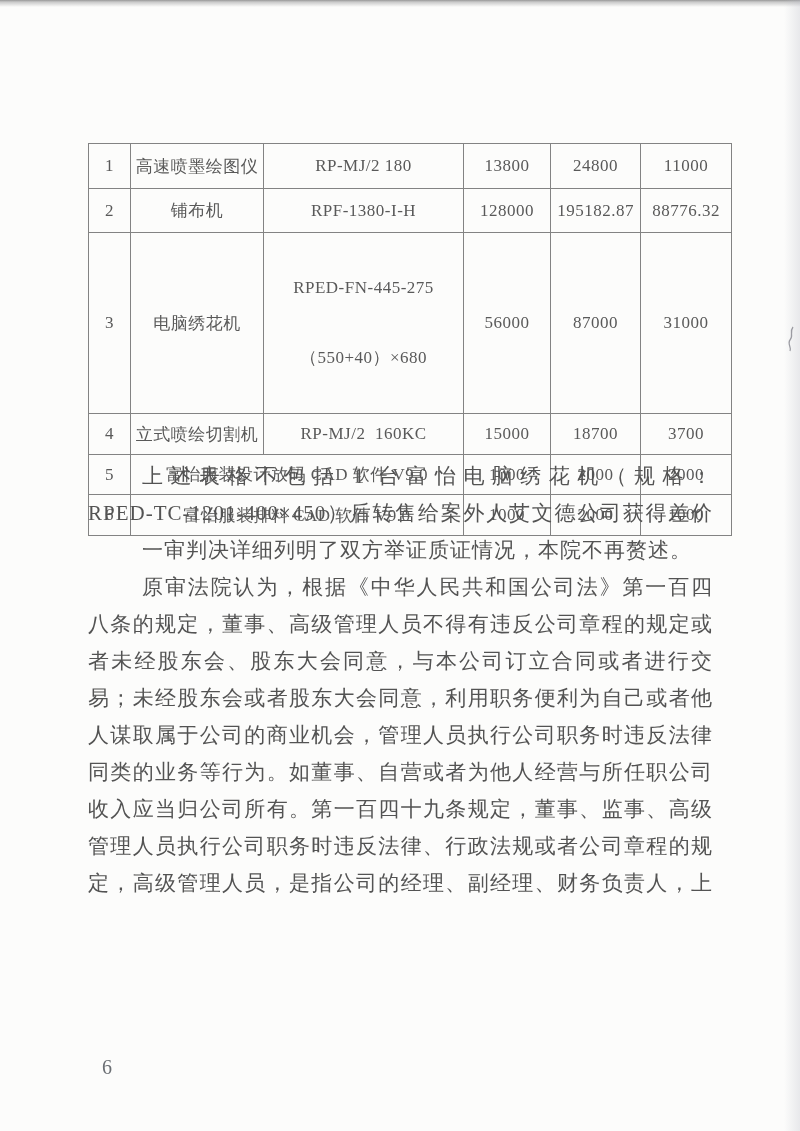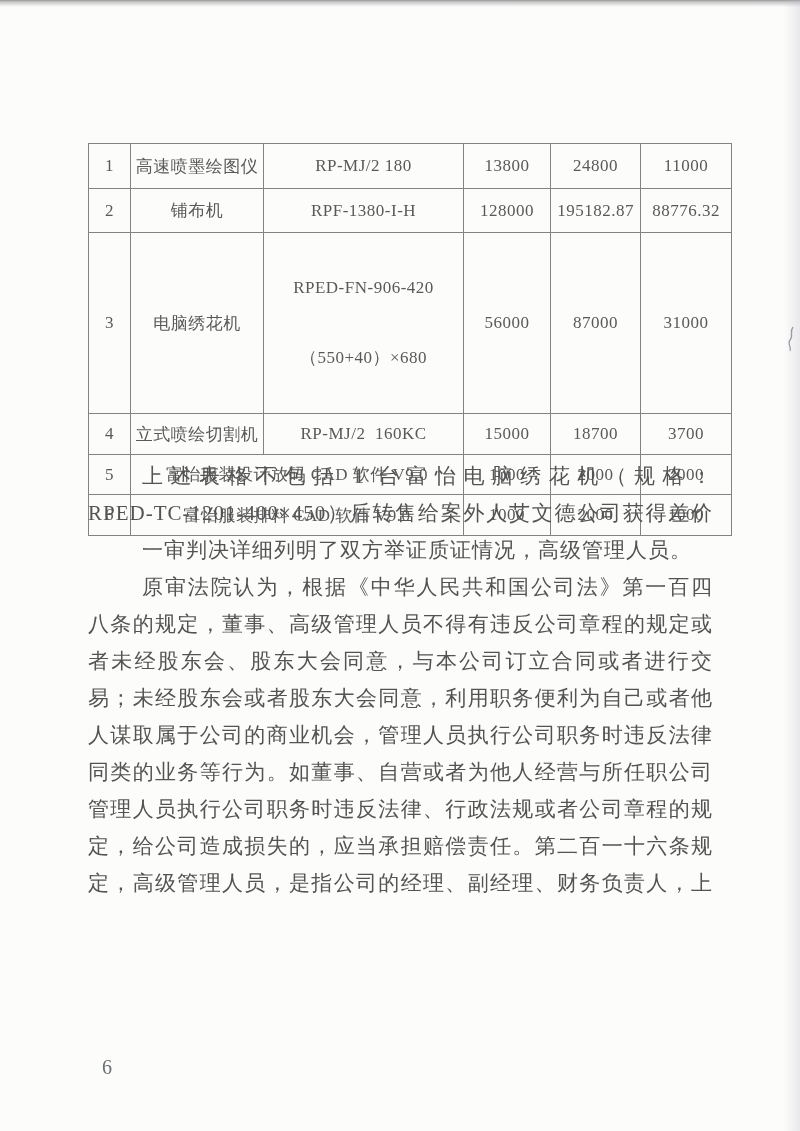--- a/index.html
+++ b/index.html
@@ -84,21 +84,21 @@
         <td>铺布机</td>
         <td>RPF-1380-I-H</td>
         <td>128000</td>
         <td>195182.87</td>
         <td>88776.32</td>
       </tr>
       <tr class="h67">
         <td>3</td>
         <td>电脑绣花机</td>
         <td class="model-two-line">
-          <div>RPED-FN-906-420</div>
+          <div>RPED-FN-445-275</div>
           <div>（550+40）×680</div>
         </td>
         <td>56000</td>
         <td>87000</td>
         <td>31000</td>
       </tr>
       <tr class="h41">
         <td>4</td>
         <td>立式喷绘切割机</td>
         <td>RP-MJ/2  160KC</td>
@@ -120,25 +120,25 @@
         <td>2000</td>
         <td>1000</td>
       </tr>
     </tbody>
   </table>
 </div>
 
 <div class="body-text">
   <div class="line indent stretch">上述表格不包括 1 台富怡电脑绣花机（规格：</div>
   <div class="line stretch">RPED-TC-1201-400×450）后转售给案外人艾文德公司获得差价</div>
-  <div class="line indent">一审判决详细列明了双方举证质证情况，高级管理人员。</div>
+  <div class="line indent">一审判决详细列明了双方举证质证情况，本院不再赘述。</div>
   <div class="line indent stretch">原审法院认为，根据《中华人民共和国公司法》第一百四十</div>
   <div class="line stretch">八条的规定，董事、高级管理人员不得有违反公司章程的规定或</div>
   <div class="line stretch">者未经股东会、股东大会同意，与本公司订立合同或者进行交</div>
   <div class="line stretch">易；未经股东会或者股东大会同意，利用职务便利为自己或者他</div>
   <div class="line stretch">人谋取属于公司的商业机会，管理人员执行公司职务时违反法律</div>
   <div class="line stretch">同类的业务等行为。如董事、自营或者为他人经营与所任职公司</div>
+  <div class="line stretch">收入应当归公司所有。第一百四十九条规定，董事、监事、高级</div>
   <div class="line stretch">管理人员执行公司职务时违反法律、行政法规或者公司章程的规</div>
-  <div class="line stretch">定，给公司造成损失的，应当承担赔偿责任。第二百一十六条规</div>
   <div class="line stretch">定，高级管理人员，是指公司的经理、副经理、财务负责人，上</div>
 </div>
 
 <div class="page-number">6</div>
 
 </body></html>

